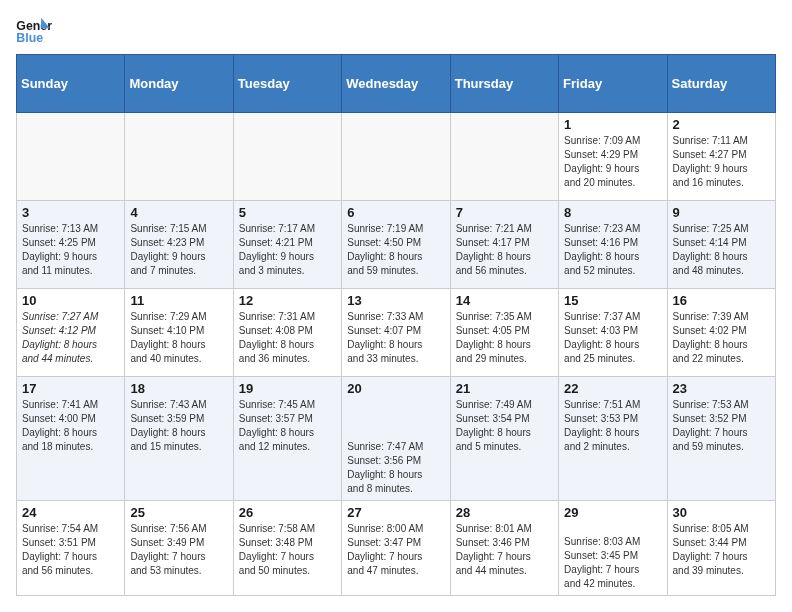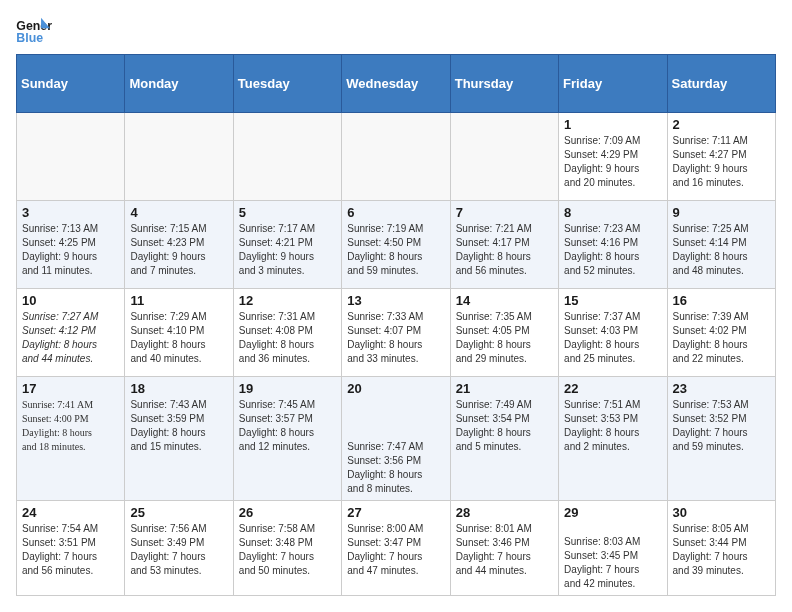--- a/index.html
+++ b/index.html
@@ -232,21 +232,21 @@
           <div class="day-number">16</div>
           <div class="day-info" style="white-space: pre-line;">Sunrise: 7:39 AM
 Sunset: 4:02 PM
 Daylight: 8 hours
 and 22 minutes.</div>
         </td>
       </tr>
       <tr class="row-alt">
         <td>
           <div class="day-number">17</div>
-          <div class="day-info" style="white-space: pre-line; font-family: Liberation Serif, serif;">Sunrise: 7:41 AM
+          <div class="day-info" style="white-space: pre-line;">Sunrise: 7:41 AM
 Sunset: 4:00 PM
 Daylight: 8 hours
 and 18 minutes.</div>
         </td>
         <td>
           <div class="day-number">18</div>
           <div class="day-info" style="white-space: pre-line;">Sunrise: 7:43 AM
 Sunset: 3:59 PM
 Daylight: 8 hours
 and 15 minutes.</div>

